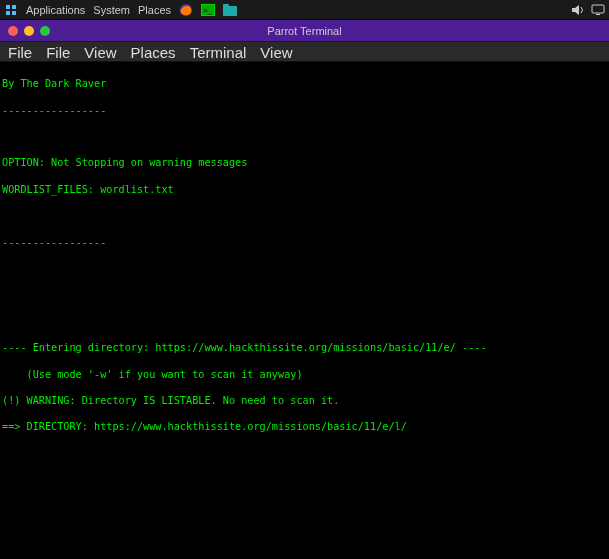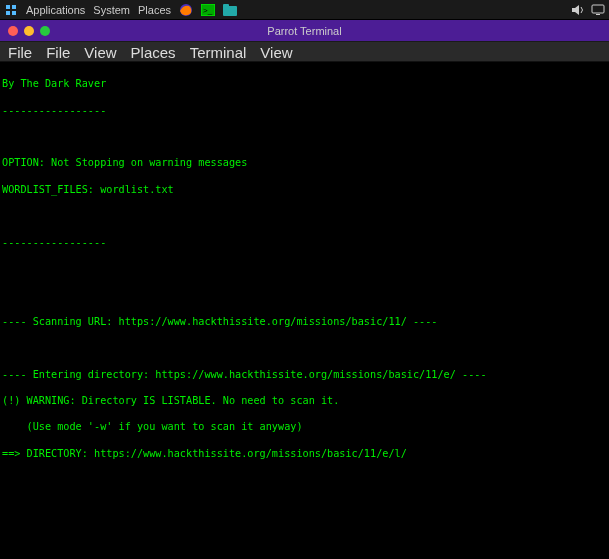--- a/index.html
+++ b/index.html
@@ -147,25 +147,24 @@
 <div class="terminal">
 <div class="line">By The Dark Raver</div>
 <div class="line">-----------------</div>
 <div class="line">&nbsp;</div>
 <div class="line">OPTION: Not Stopping on warning messages</div>
 <div class="line">WORDLIST_FILES: wordlist.txt</div>
 <div class="line">&nbsp;</div>
 <div class="line">-----------------</div>
 <div class="line">&nbsp;</div>
 <div class="line">&nbsp;</div>
-<div class="line">---- Scanning URL: https://www.hackthissite.org/missions/basic/11/ ----</div>
 <div class="line">&nbsp;</div>
 <div class="line">---- Entering directory: https://www.hackthissite.org/missions/basic/11/e/ ----</div>
+<div class="line">    (Use mode '-w' if you want to scan it anyway)</div>
 <div class="line">(!) WARNING: Directory IS LISTABLE. No need to scan it.</div>
-<div class="line">    (Use mode '-w' if you want to scan it anyway)</div>
 <div class="line">==&gt; DIRECTORY: https://www.hackthissite.org/missions/basic/11/e/l/</div>
 
 
 
 
 
 
 
 
 

